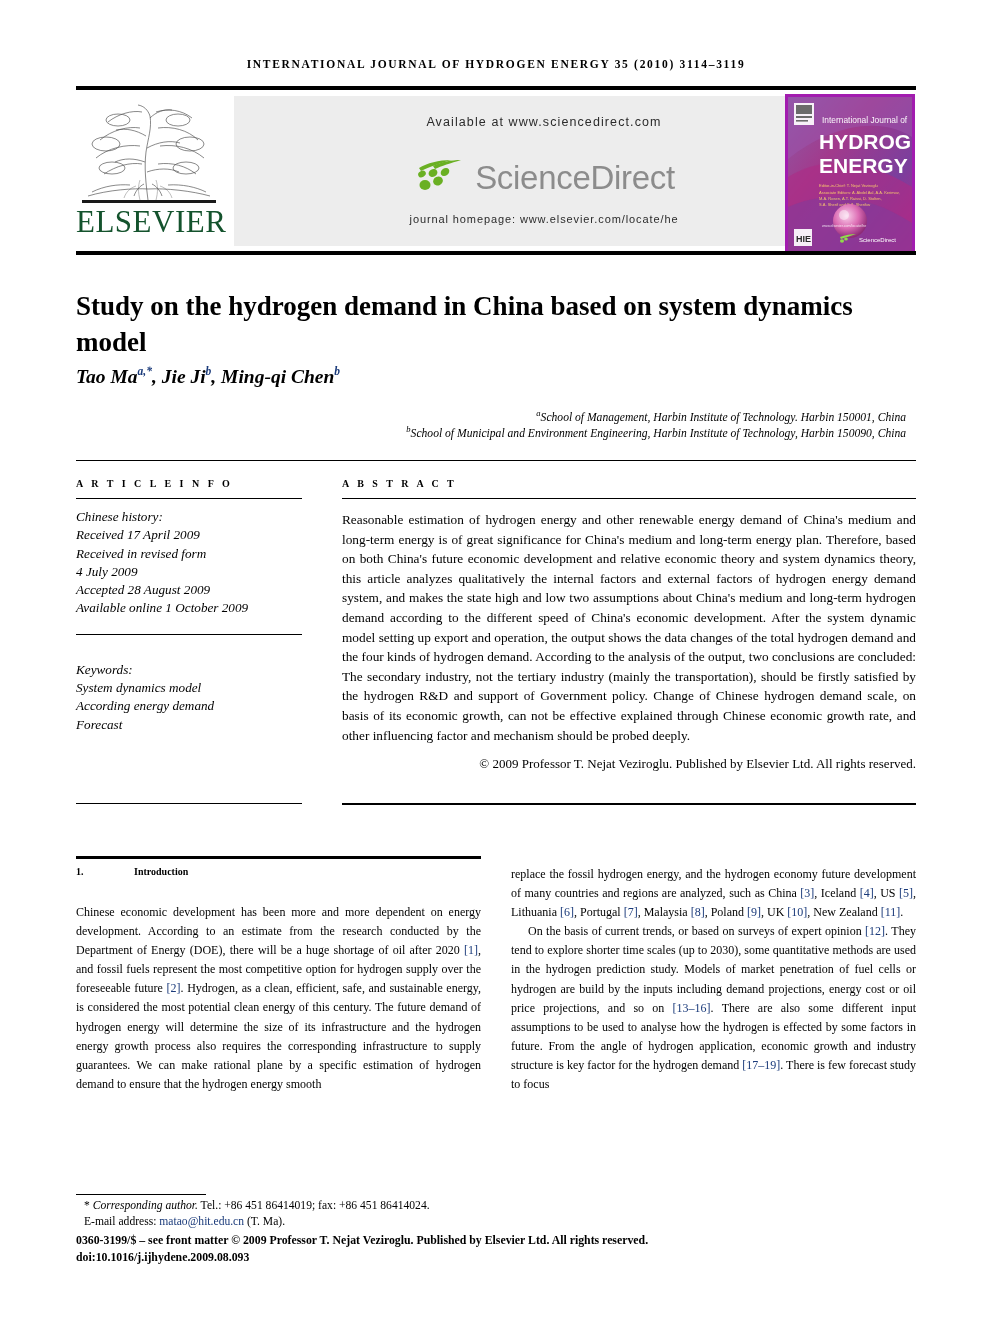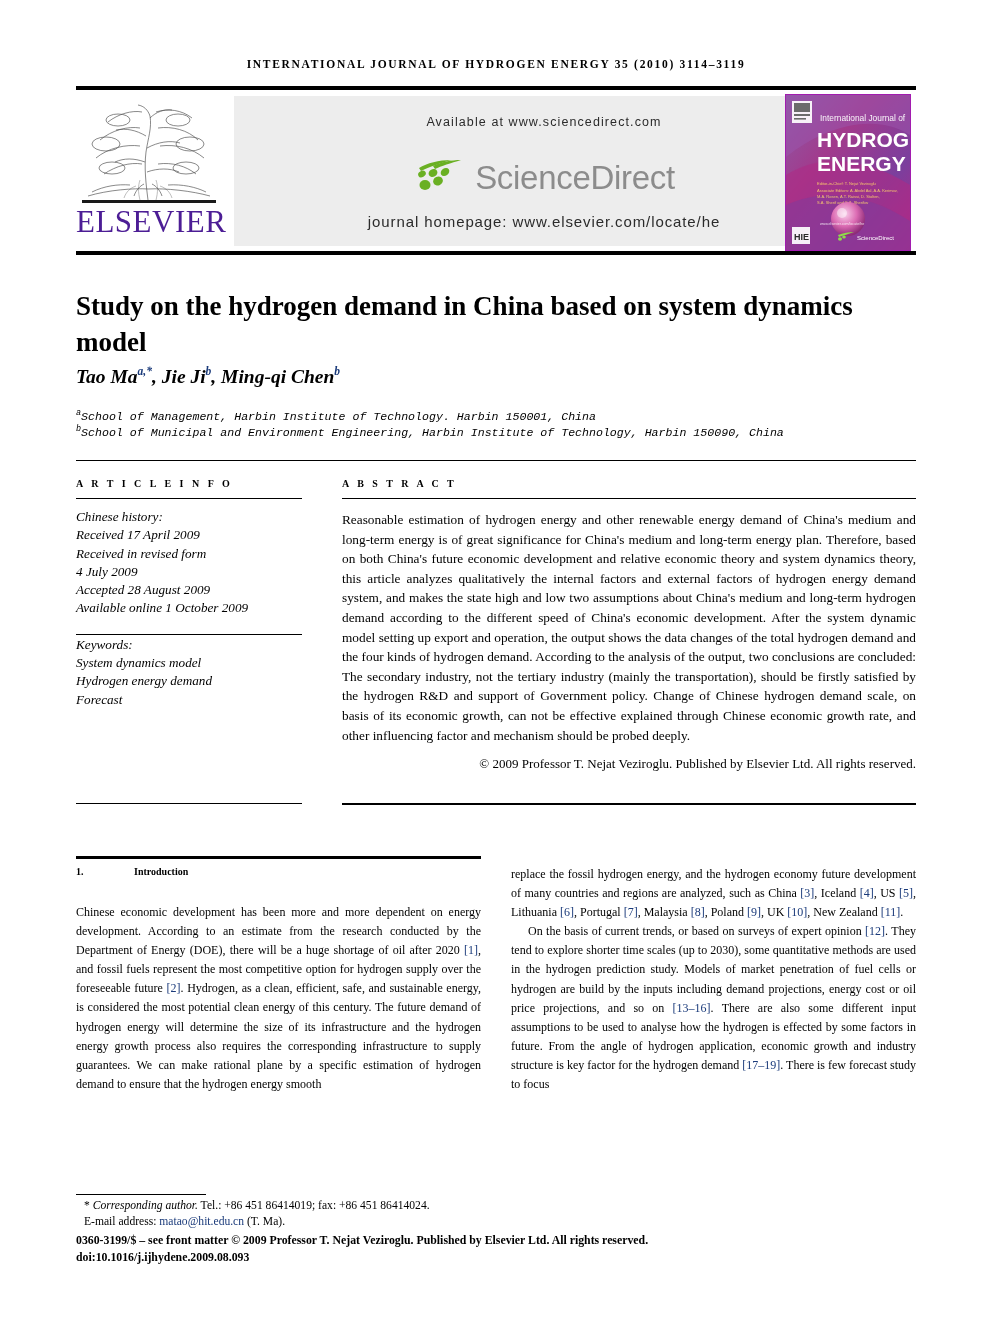--- a/index.html
+++ b/index.html
@@ -63,21 +63,21 @@
     left: 2px; top: 0;
     width: 142px;
     height: 112px;
     overflow: hidden;
   }
   .elsevier-word {
     position: absolute;
     left: 0; top: 108px;
     width: 148px;
     text-align: center;
-    color: #4c1d95;
+    color: #14532d;
     font-family: "Liberation Serif", serif;
     font-size: 31px;
     letter-spacing: 0.5px;
     line-height: 36px;
   }
   .elsevier-bar {
     position: absolute;
     left: 6px; top: 104px;
     width: 134px;
     height: 3px;
@@ -116,31 +116,31 @@
     color: #8c8c8c;
     letter-spacing: -0.3px;
     margin-left: 6px;
   }
   .sd-homepage {
     position: absolute;
     left: 0; top: 117px;
     width: 620px;
     text-align: center;
     font-family: "Liberation Sans", sans-serif;
-    font-size: 15px;
+    font-size: 11px;
     letter-spacing: 0.9px;
     color: #2b2b2b;
   }
 
   .cover-thumb {
     position: absolute;
     left: 709px; top: 0;
     width: 124px;
     height: 155px;
-    border: 1px solid #a21caf;
+    border: 3px solid #a21caf;
     overflow: hidden;
   }
 
   .rule-under-masthead {
     position: absolute;
     left: 76px; top: 243px;
     width: 840px;
     height: 4px;
     background: #000;
   }
@@ -171,25 +171,26 @@
     color: #1a3a7a;
     font-size: 11.5px;
     font-weight: bold;
     vertical-align: super;
   }
 
   .affil {
     position: absolute;
     left: 76px;
     width: 830px;
-    font-family: Liberation Mono, monospace;
+    font-family: Liberation Serif, serif;
     font-style: italic;
     font-size: 11.6px;
     line-height: 15px;
     color: #000;
+    text-align: right;
   }
   .affil sup { font-size: 8.5px; vertical-align: super; }
   .affil-a { top: 398px; }
   .affil-b { top: 414px; }
 
   
   .rule-info-top {
     position: absolute;
     left: 76px; top: 452px;
     width: 840px;
@@ -237,21 +238,21 @@
     width: 100%;
     height: 1px;
     background: #000;
     margin-top: 16px;
   }
   .kw-body {
     font-family: "Liberation Serif", serif;
     font-style: italic;
     font-size: 13.2px;
     line-height: 18.3px;
-    margin-top: 1px;
+    margin-top: 26px;
   }
 
   .abs-body {
     font-family: "Liberation Serif", serif;
     font-size: 13.3px;
     line-height: 19.6px;
     text-align: justify;
     margin-top: 11px;
     color: #000;
   }
@@ -502,21 +503,21 @@
       <div>Received 17 April 2009</div>
       <div>Received in revised form</div>
       <div>4 July 2009</div>
       <div>Accepted 28 August 2009</div>
       <div>Available online 1 October 2009</div>
     </div>
     <div class="kw-sep"></div>
     <div class="kw-body">
       <div>Keywords:</div>
       <div>System dynamics model</div>
-      <div>Hydrogen energy demand</div>
+      <div>According energy demand</div>
       <div>Forecast</div>
     </div>
   </div>
 
   <div class="col-abs">
     <div class="section-caps">A B S T R A C T</div>
     <div class="hr-thin"></div>
     <div class="abs-body">Reasonable estimation of hydrogen energy and other renewable energy demand of China's medium and long-term energy is of great significance for China's medium and long-term energy plan. Therefore, based on both China's future economic development and relative economic theory and system dynamics theory, this article analyzes qualitatively the internal factors and external factors of hydrogen energy demand system, and makes the state high and low two assumptions about China's medium and long-term hydrogen demand according to the different speed of China's economic development. After the system dynamic model setting up export and operation, the output shows the data changes of the total hydrogen demand and the four kinds of hydrogen demand. According to the analysis of the output, two conclusions are concluded: The secondary industry, not the tertiary industry (mainly the transportation), should be firstly satisfied by the hydrogen R&amp;D and support of Government policy. Change of Chinese hydrogen demand scale, on basis of its economic growth, can not be effective explained through Chinese economic growth rate, and other influencing factor and mechanism should be probed deeply.</div>
     <div class="abs-copy">© 2009 Professor T. Nejat Veziroglu. Published by Elsevier Ltd. All rights reserved.</div>
   </div>

